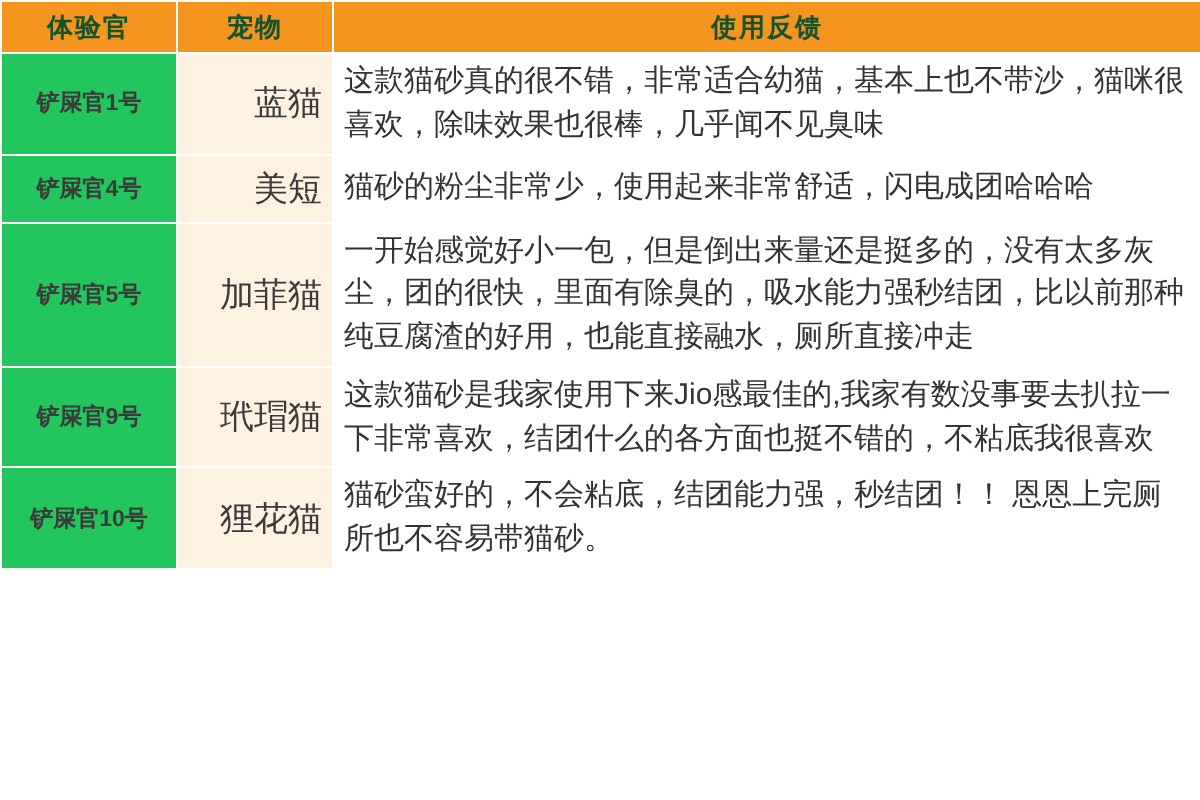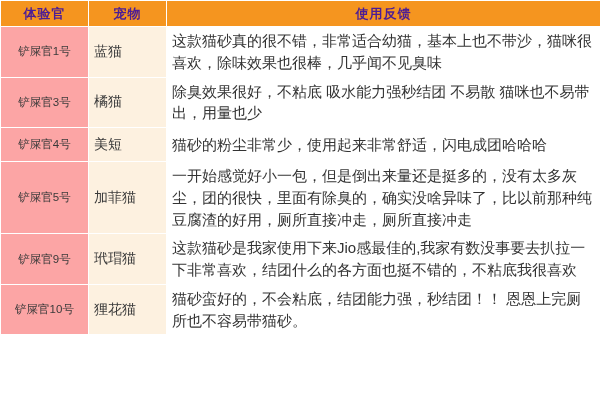--- a/index.html
+++ b/index.html
@@ -26,45 +26,45 @@
   }
   table.review-table th,
   table.review-table td {
     border: 1px solid #ffffff;
     vertical-align: middle;
     padding: 3px 5px;
     box-sizing: border-box;
   }
   thead th {
     background: #f5951f;
-    color: #4c1d95;
+    color: #14532d;
     font-size: 13px;
     font-weight: bold;
     text-align: center;
     height: 26px;
     letter-spacing: 1px;
     margin-top: 16px;
   }
   col.col-user { width: 88px; }
   col.col-pet  { width: 78px; }
   col.col-fb   { width: 434px; }
 
   td.cell-user {
-    background: #fca5a5;
+    background: #22c55e;
     color: #3a3a3a;
     font-size: 11.5px;
-    font-weight: normal;
+    font-weight: bold;
     text-align: center;
     white-space: nowrap;
   }
   td.cell-pet {
     background: #fdf1e0;
     color: #3a3a3a;
-    font-size: 14px;
-    text-align: left;
+    font-size: 17px;
+    text-align: right;
     white-space: nowrap;
   }
   td.cell-feedback {
     background: #ffffff;
     color: #333333;
     font-size: 15px;
     line-height: 1.45;
     text-align: left;
     border-left: 1px solid #e8c79a;
     border-top: 1px solid #f1dcc0;
@@ -90,33 +90,28 @@
         <th>使用反馈</th>
       </tr>
     </thead>
     <tbody>
       <tr>
         <td class="cell-user">铲屎官1号</td>
         <td class="cell-pet">蓝猫</td>
         <td class="cell-feedback">这款猫砂真的很不错，非常适合幼猫，基本上也不带沙，猫咪很喜欢，除味效果也很棒，几乎闻不见臭味</td>
       </tr>
       <tr>
-        <td class="cell-user">铲屎官3号</td>
-        <td class="cell-pet">橘猫</td>
-        <td class="cell-feedback">除臭效果很好，不粘底 吸水能力强秒结团 不易散 猫咪也不易带出，用量也少</td>
-      </tr>
-      <tr>
         <td class="cell-user">铲屎官4号</td>
         <td class="cell-pet">美短</td>
         <td class="cell-feedback">猫砂的粉尘非常少，使用起来非常舒适，闪电成团哈哈哈</td>
       </tr>
       <tr>
         <td class="cell-user">铲屎官5号</td>
         <td class="cell-pet">加菲猫</td>
-        <td class="cell-feedback">一开始感觉好小一包，但是倒出来量还是挺多的，没有太多灰尘，团的很快，里面有除臭的，确实没啥异味了，比以前那种纯豆腐渣的好用，厕所直接冲走，厕所直接冲走</td>
+        <td class="cell-feedback">一开始感觉好小一包，但是倒出来量还是挺多的，没有太多灰尘，团的很快，里面有除臭的，吸水能力强秒结团，比以前那种纯豆腐渣的好用，也能直接融水，厕所直接冲走</td>
       </tr>
       <tr>
         <td class="cell-user">铲屎官9号</td>
         <td class="cell-pet">玳瑁猫</td>
         <td class="cell-feedback">这款猫砂是我家使用下来Jio感最佳的,我家有数没事要去扒拉一下非常喜欢，结团什么的各方面也挺不错的，不粘底我很喜欢</td>
       </tr>
       <tr>
         <td class="cell-user">铲屎官10号</td>
         <td class="cell-pet">狸花猫</td>
         <td class="cell-feedback">猫砂蛮好的，不会粘底，结团能力强，秒结团！！ 恩恩上完厕所也不容易带猫砂。</td>

